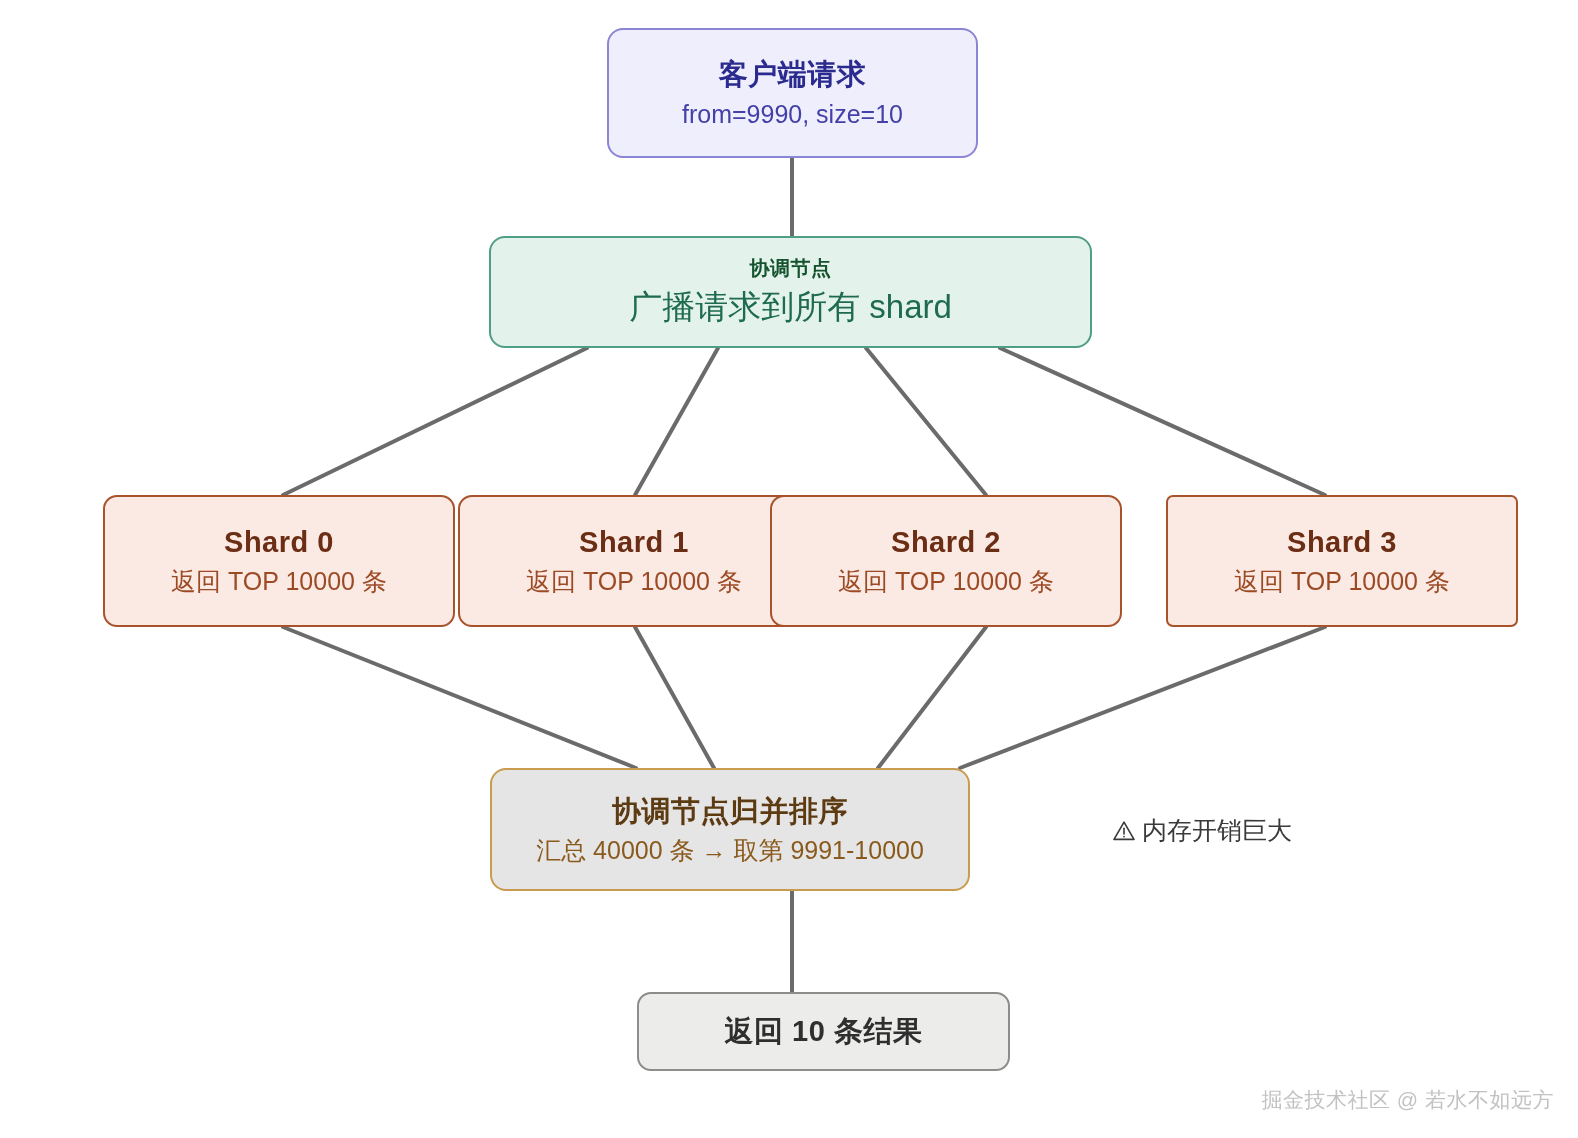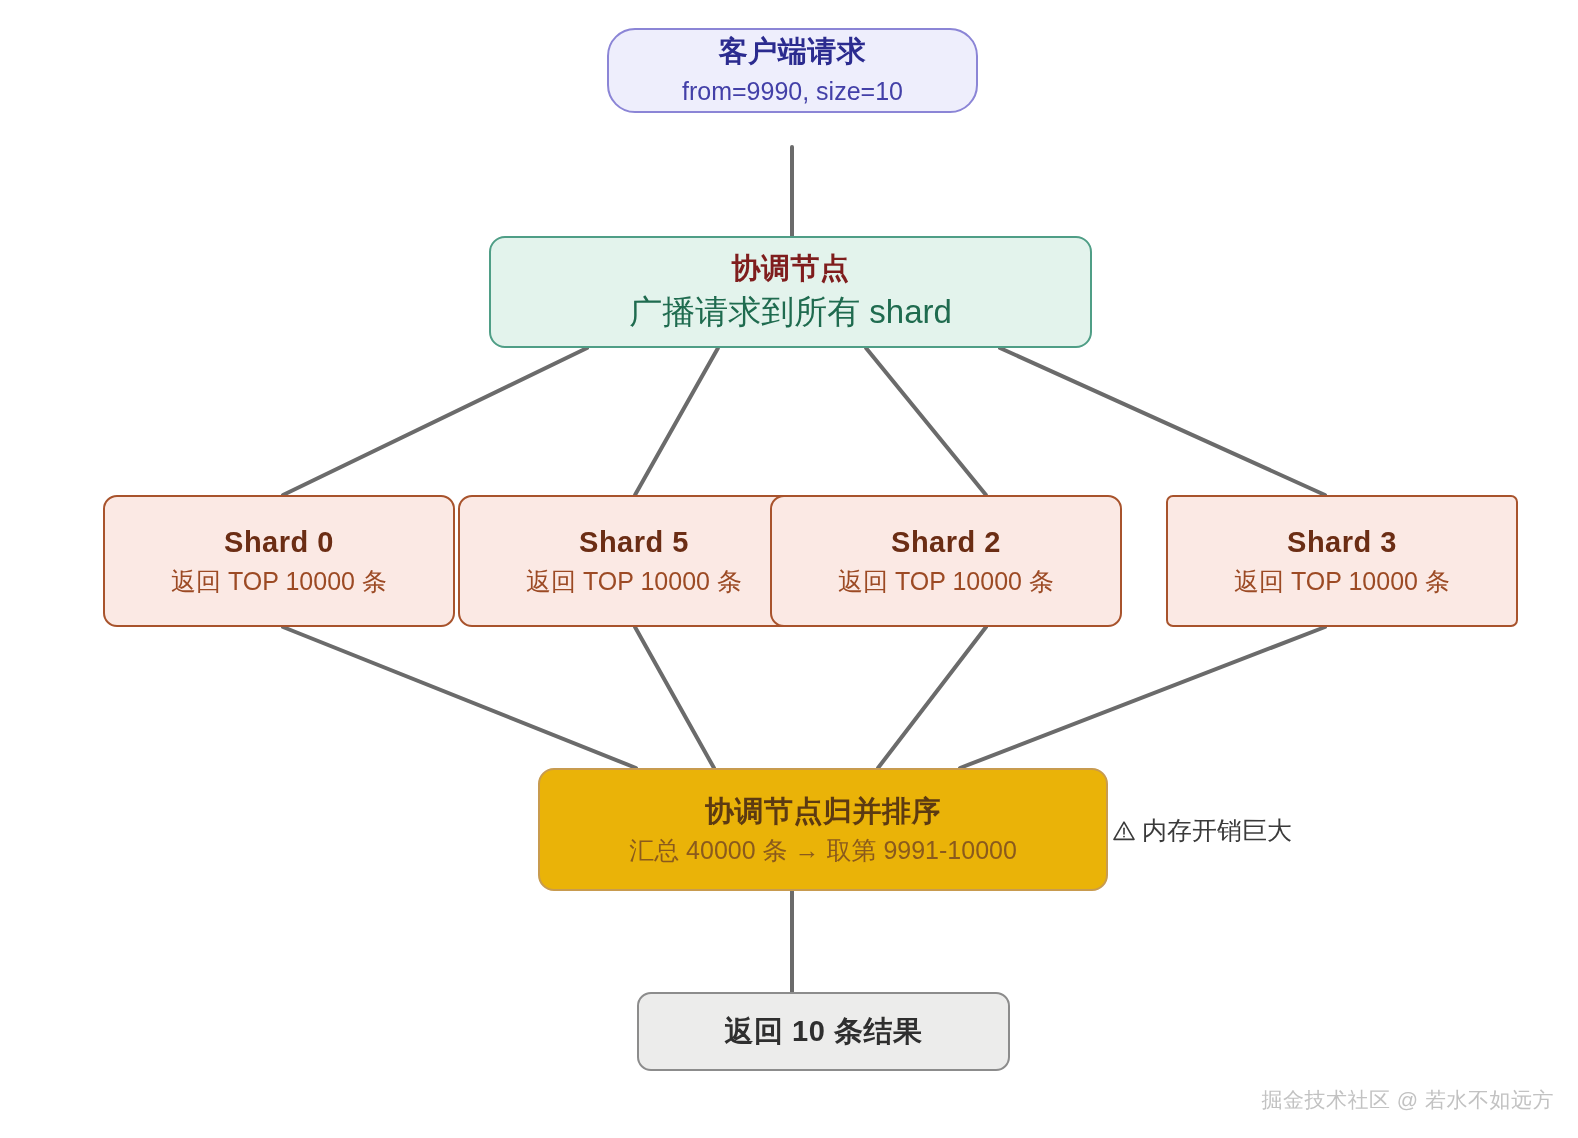--- a/index.html
+++ b/index.html
@@ -55,24 +55,24 @@
     font-weight: normal;
     line-height: 1.3;
     margin-top: 4px;
   }
 
   
   #node-client {
     left: 607px;
     top: 28px;
     width: 371px;
-    height: 85px;
+    height: 130px;
     background: #eeeefc;
     border-color: #8b85d6;
-    border-radius: 28px;
+    border-radius: 16px;
   }
   #node-client .title {
     font-size: 29px;
     color: #2b2b8f;
   }
   #node-client .sub {
     font-size: 25px;
     color: #4340a8;
     margin-top: 6px;
   }
@@ -81,22 +81,22 @@
   #node-coordinator {
     left: 489px;
     top: 236px;
     width: 603px;
     height: 112px;
     background: #e3f3ec;
     border-color: #4f9e86;
     border-radius: 16px;
   }
   #node-coordinator .title {
-    font-size: 29px;
-    color: #7f1d1d;
+    font-size: 20px;
+    color: #14532d;
   }
   #node-coordinator .sub {
     font-size: 33px;
     color: #1f6b4f;
     margin-top: 5px;
   }
 
   
   .shard {
     top: 495px;
@@ -117,26 +117,25 @@
   }
   #shard-0 { left: 103px; }
   #shard-1 { left: 458px; }
   #shard-2 { left: 770px; }
   #shard-3 { left: 1166px; border-radius: 7px; }
 
   
   #node-merge {
     left: 490px;
     top: 768px;
-    width: 570px;
+    width: 480px;
     height: 123px;
-    background: #eab308;
+    background: #e5e5e5;
     border-color: #c89b4f;
     border-radius: 16px;
-    margin-left: 48px;
   }
   #node-merge .title {
     font-size: 29px;
     color: #5c3a12;
   }
   #node-merge .sub {
     font-size: 25px;
     color: #8a5a1d;
     margin-top: 5px;
   }
@@ -224,21 +223,21 @@
     <div class="title">协调节点</div>
     <div class="sub">广播请求到所有 shard</div>
   </div>
 
   <div class="node shard" id="shard-0">
     <div class="title">Shard 0</div>
     <div class="sub">返回 TOP 10000 条</div>
   </div>
 
   <div class="node shard" id="shard-1">
-    <div class="title">Shard 5</div>
+    <div class="title">Shard 1</div>
     <div class="sub">返回 TOP 10000 条</div>
   </div>
 
   <div class="node shard" id="shard-2">
     <div class="title">Shard 2</div>
     <div class="sub">返回 TOP 10000 条</div>
   </div>
 
   <div class="node shard" id="shard-3">
     <div class="title">Shard 3</div>

